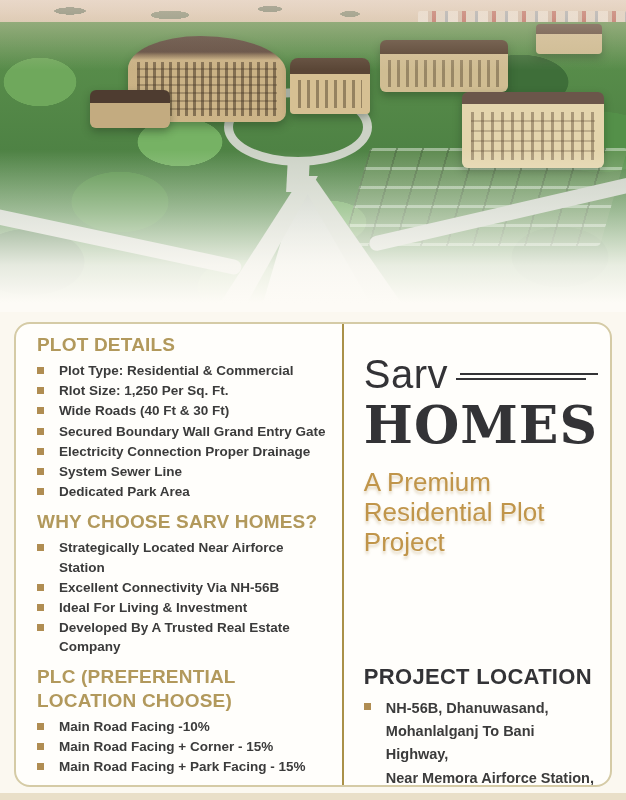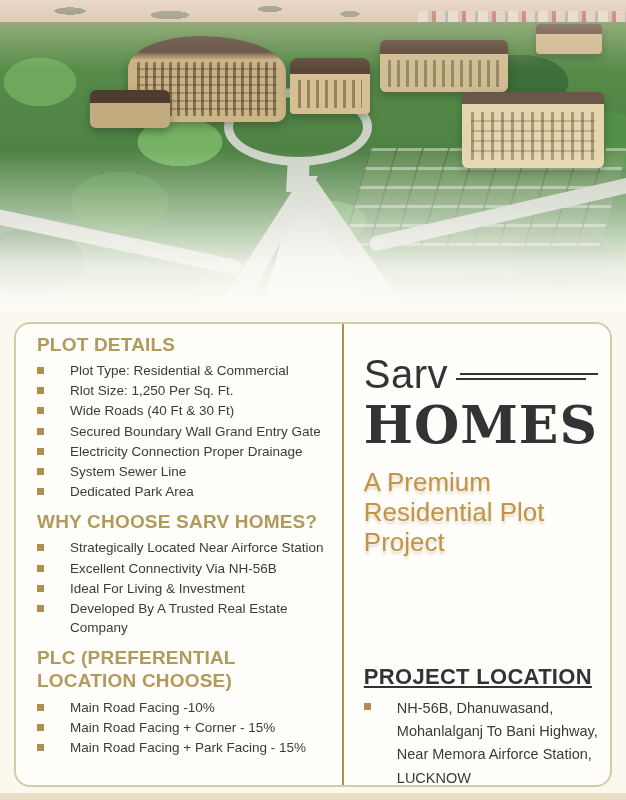--- a/index.html
+++ b/index.html
@@ -85,37 +85,37 @@
   .frame { position:absolute; left:14px; top:322px; width:598px; height:465px;
     border:2px solid var(--frame-border,#d5cba6); border-radius:16px;
     background:var(--panel-bg,#fffefb); display:flex; overflow:hidden; }
   .col-left { width:332px; padding:7px 10px 0 21px; }
   .col-right { flex:1; border-left:2px solid var(--gold-divider,#aa9148);
     padding:0 12px 0 20px; position:relative; }
 
   .sec-title { font-size:19px; font-weight:700; letter-spacing:.2px; line-height:1.22;
     color:var(--gold,#b2995c); margin:9px 0 5px; }
   .sec-title.first { margin-top:2px; }
-  .item { display:flex; gap:26px; font-size:13.5px; line-height:1.42;
-    color:var(--ink,#3b3b3b); margin:1px 0; }
+  .item { display:flex; gap:15px; font-size:13.5px; line-height:1.42;
+    color:var(--ink,#3b3b3b); margin:1px 0;font-weight:bold; }
   .bullet { flex:none; width:7px; height:7px; margin-top:6px;
     background:var(--gold-bullet,#b08d52); }
 
   .logo-row { display:flex; align-items:center; gap:12px; margin-top:28px; }
   .wordmark-top { font-size:40px; font-weight:400; color:var(--ink-dark,#3d3d40); letter-spacing:.5px; }
   .logo-rules { flex:1; padding-top:4px; }
   .logo-rules .rule-a { height:2px; background:var(--ink-dark,#3d3d40); }
   .logo-rules .rule-b { height:2px; background:var(--ink-dark,#3d3d40); margin:3px 12px 0 -4px; }
   .wordmark-bottom { font-family:"DejaVu Serif", serif; font-size:52px; font-weight:700;
     color:var(--ink-dark,#3a3a3d); line-height:1; letter-spacing:1px; margin-top:2px;text-align:right; }
   .tagline { margin-top:16px; font-size:26px; font-weight:400; line-height:1.16;
     color:var(--gold-strong,#c0954a); text-shadow:0 3px 3px rgba(150,110,40,.28); }
   .location { position:absolute; left:20px; right:10px; top:340px; }
   .location-title { font-size:22px; font-weight:700; letter-spacing:.3px;
-    color:var(--ink-dark,#232323); margin-bottom:7px;text-decoration:underline; }
+    color:var(--ink-dark,#232323); margin-bottom:7px; }
   .location .item { font-size:14.5px; line-height:1.6; }
 
   .bottom-strip { position:absolute; left:0; right:0; bottom:0; height:7px;
     background:var(--strip-bg,#e9dfc8); }
 </style>
 </head>
 <body>
 
 <div class="page">
 

